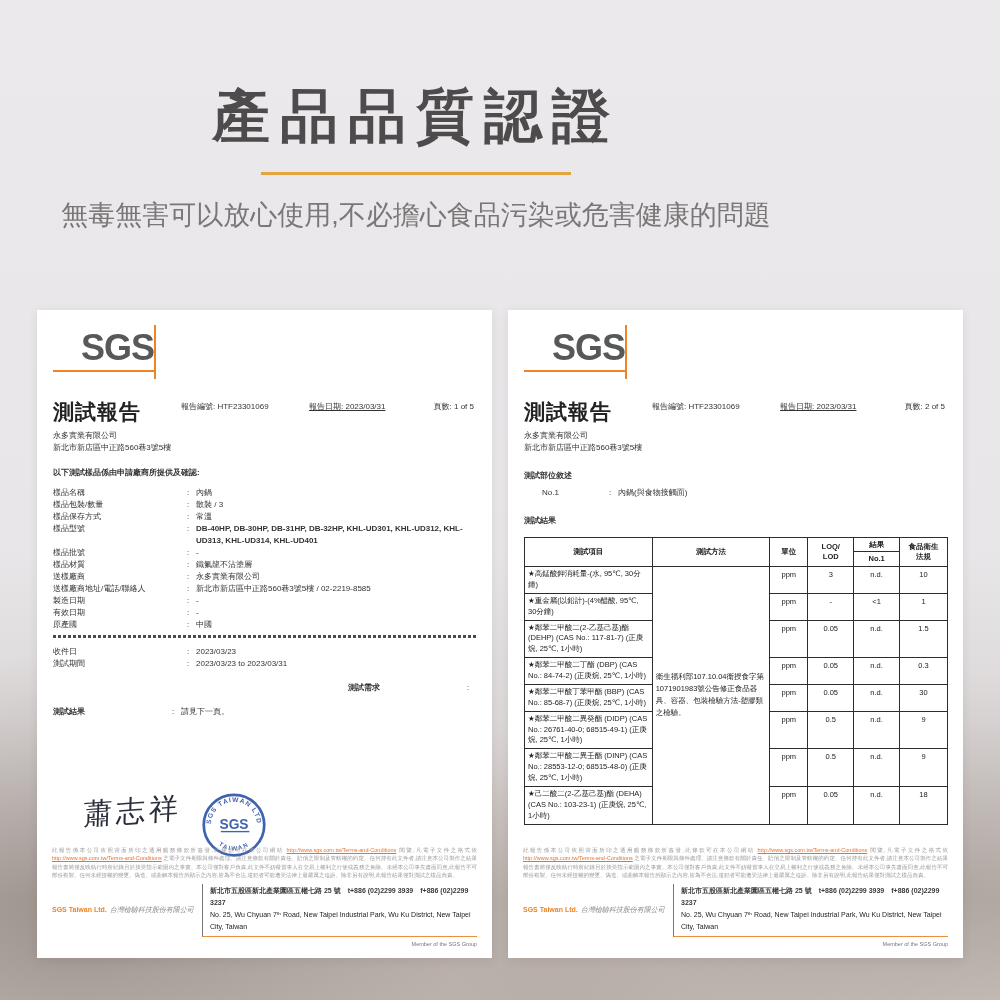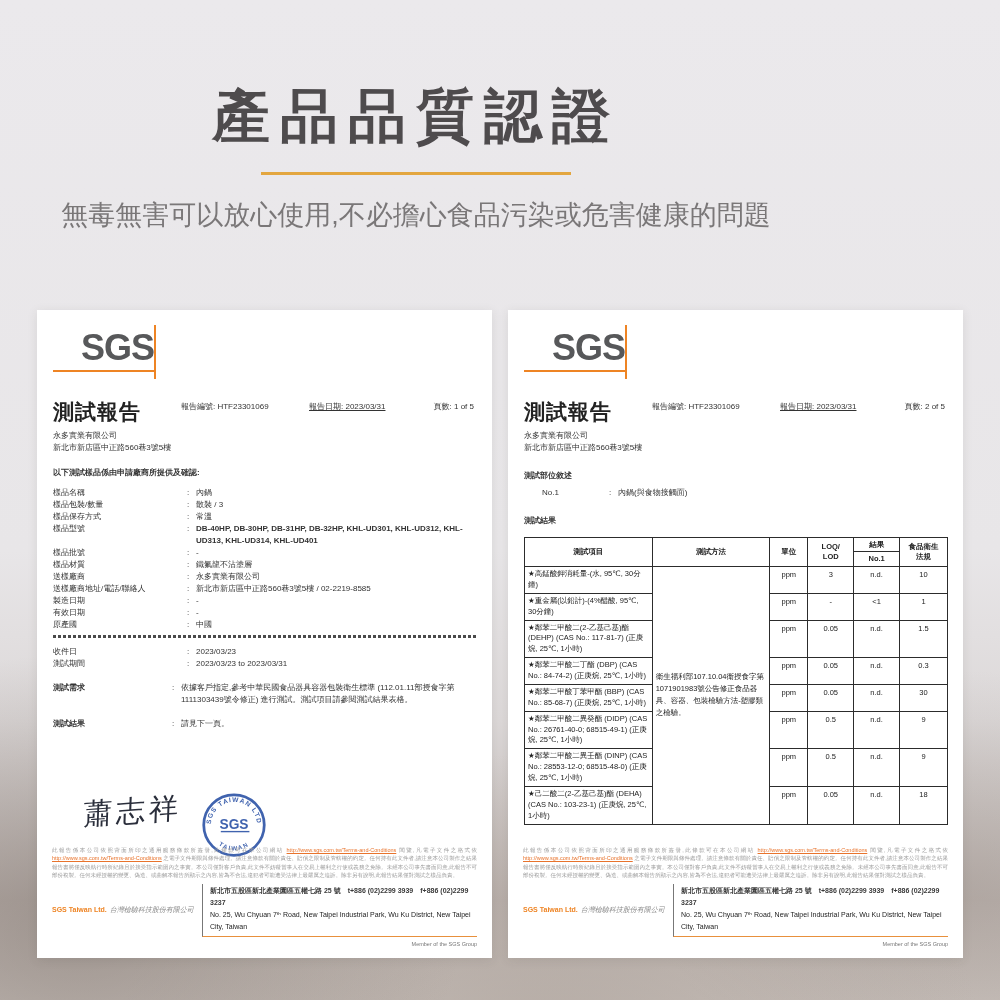--- a/index.html
+++ b/index.html
@@ -176,21 +176,20 @@
         <div class="frow">
           <span class="flabel">測試期間</span>
           <span class="fcolon">:</span>
           <span class="fvalue">2023/03/23 to 2023/03/31</span>
         </div>
       </div>
     <div class="fields fields-req" id="left-fields3">
         <div class="frow">
           <span class="flabel b">測試需求</span>
           <span class="fcolon">:</span>
-          <span class="fvalue">依據客戶指定,參考中華民國食品器具容器包裝衛生標準 (112.01.11部授食字第1111303439號令修正) 進行測試。測試項目請參閱測試結果表格。</span>
         </div>
         <div class="frow">
           <span class="flabel b">測試結果</span>
           <span class="fcolon">:</span>
           <span class="fvalue">請見下一頁。</span>
         </div>
       </div>
 
     <div class="sig">
       <div class="sig-hand">蕭志祥</div>

